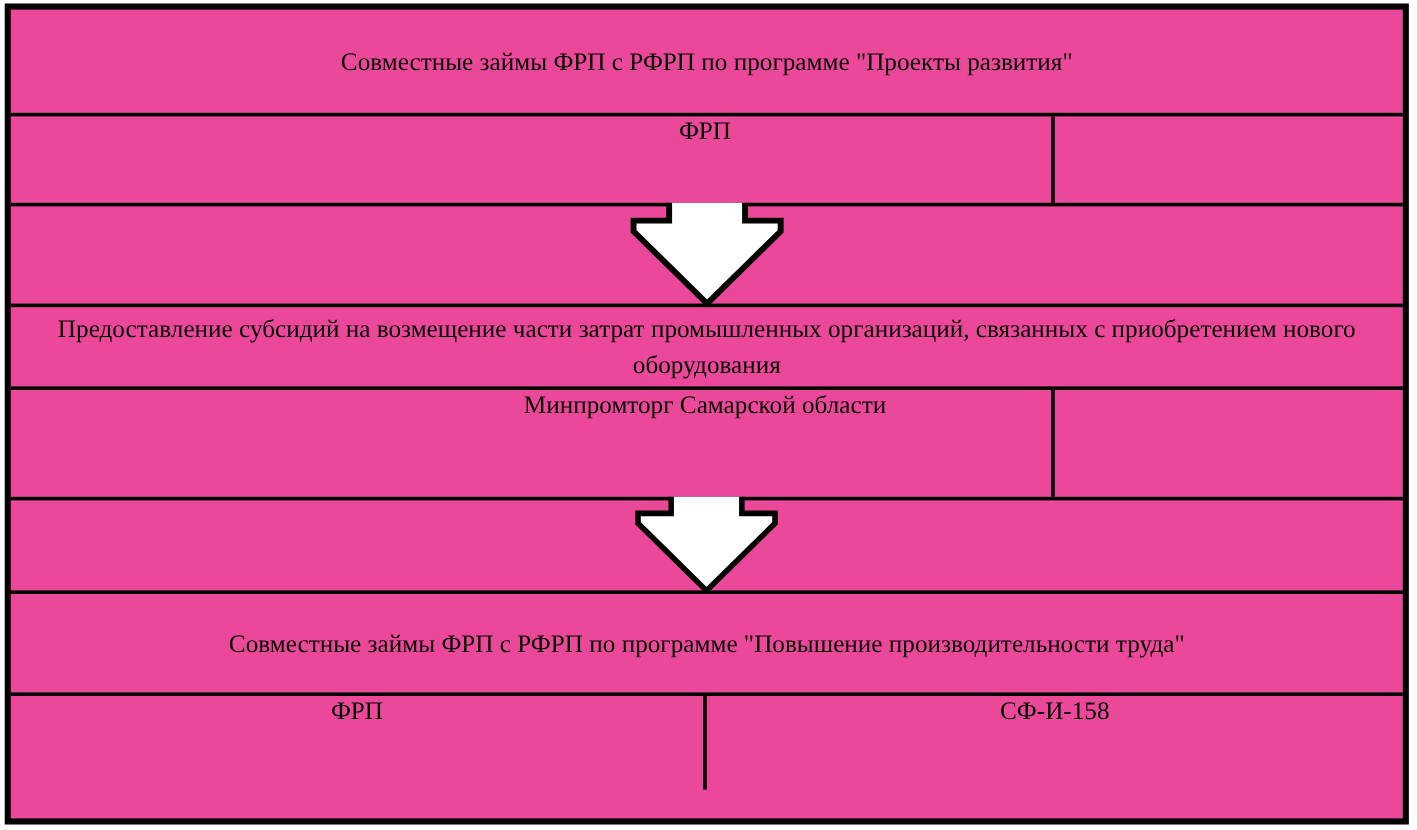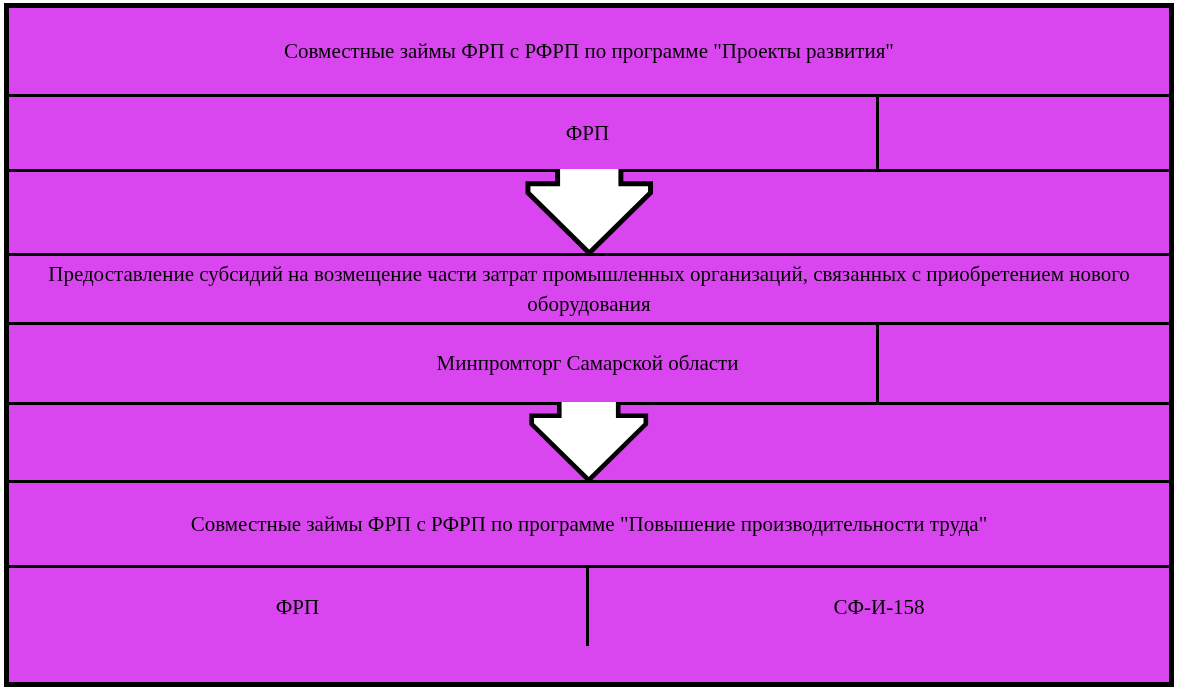--- a/index.html
+++ b/index.html
@@ -13,21 +13,21 @@
     color: #000000;
   }
   .frame {
     position: absolute;
     left: 4px;
     top: 3px;
     width: 1170px;
     height: 684px;
     border: 5px solid #000000;
     box-sizing: border-box;
-    background: #d946ef;
+    background: #ec4899;
     display: flex;
     flex-direction: column;
   }
   .row {
     position: relative;
     box-sizing: border-box;
     display: flex;
     align-items: center;
     justify-content: center;
     flex: 0 0 auto;
@@ -40,41 +40,40 @@
     line-height: 1.45;
     text-align: center;
     padding: 0 18px;
     max-width: 1130px;
   }
   .cells-row { align-items: stretch; }
   .cell {
     flex: 0 0 50%;
     box-sizing: border-box;
     display: flex;
-    align-items: center;
     justify-content: center;
     font-size: 21px;
     text-align: center;
   }
   .cell.left { border-right: 3px solid #000000; }
 
   .arrow-row { justify-content: center; overflow: visible; }
   .arrow-svg {
     display: block;
     height: calc(100% + 6px);
     margin-top: -3px;
     margin-bottom: -3px;
     position: relative;
     z-index: 2;
   }
   .r-title-1 { height: 86px; }
   .r-cells-1 { height: 75px; }
   .r-arrow-1 { height: 84px; }
   .r-title-2 { height: 69px; }
-  .r-cells-2 { height: 80px; }
+  .r-cells-2 { height: 92px; }
   .r-arrow-2 { height: 78px; }
   .r-title-3 { height: 85px; }
   .r-cells-3 { height: 81px; }
 </style>
 </head>
 <body>
 
 <div class="frame">
 
   <div class="row title-row r-title-1">

